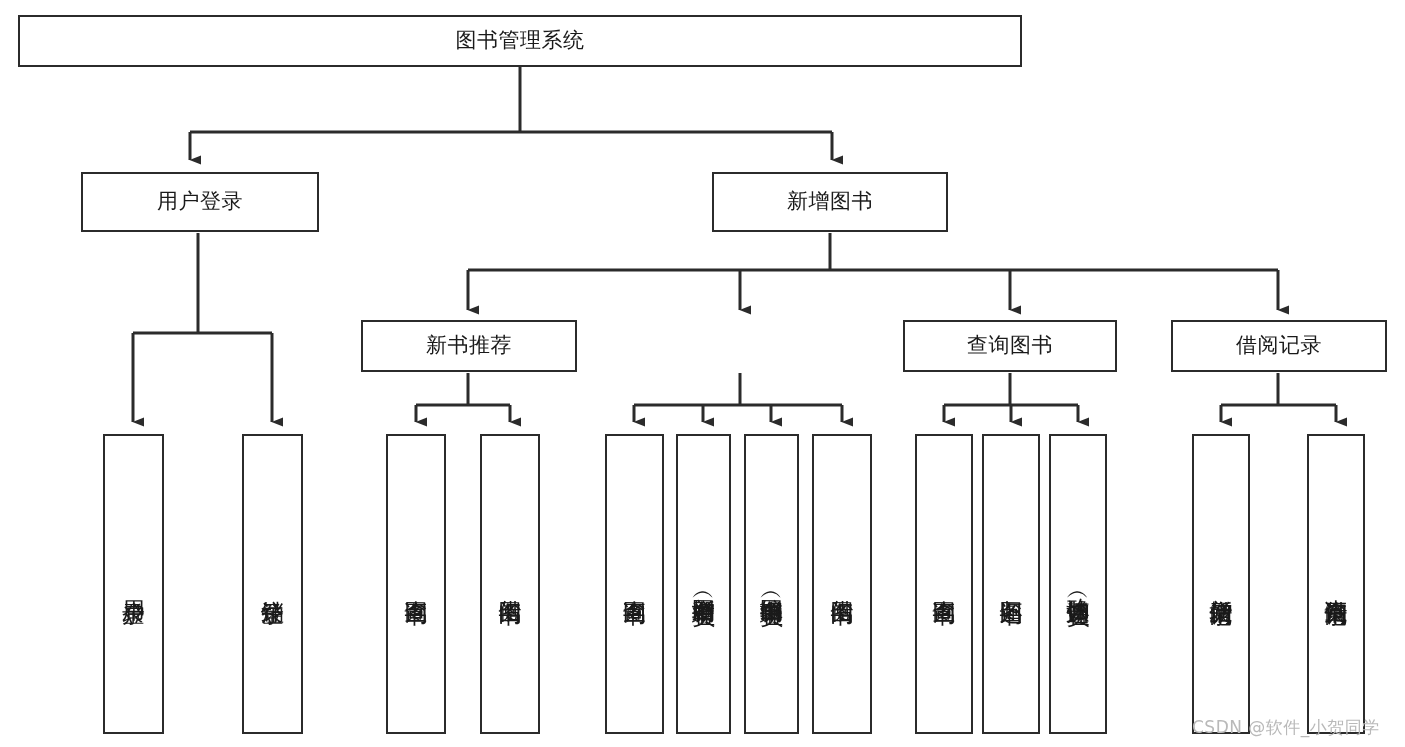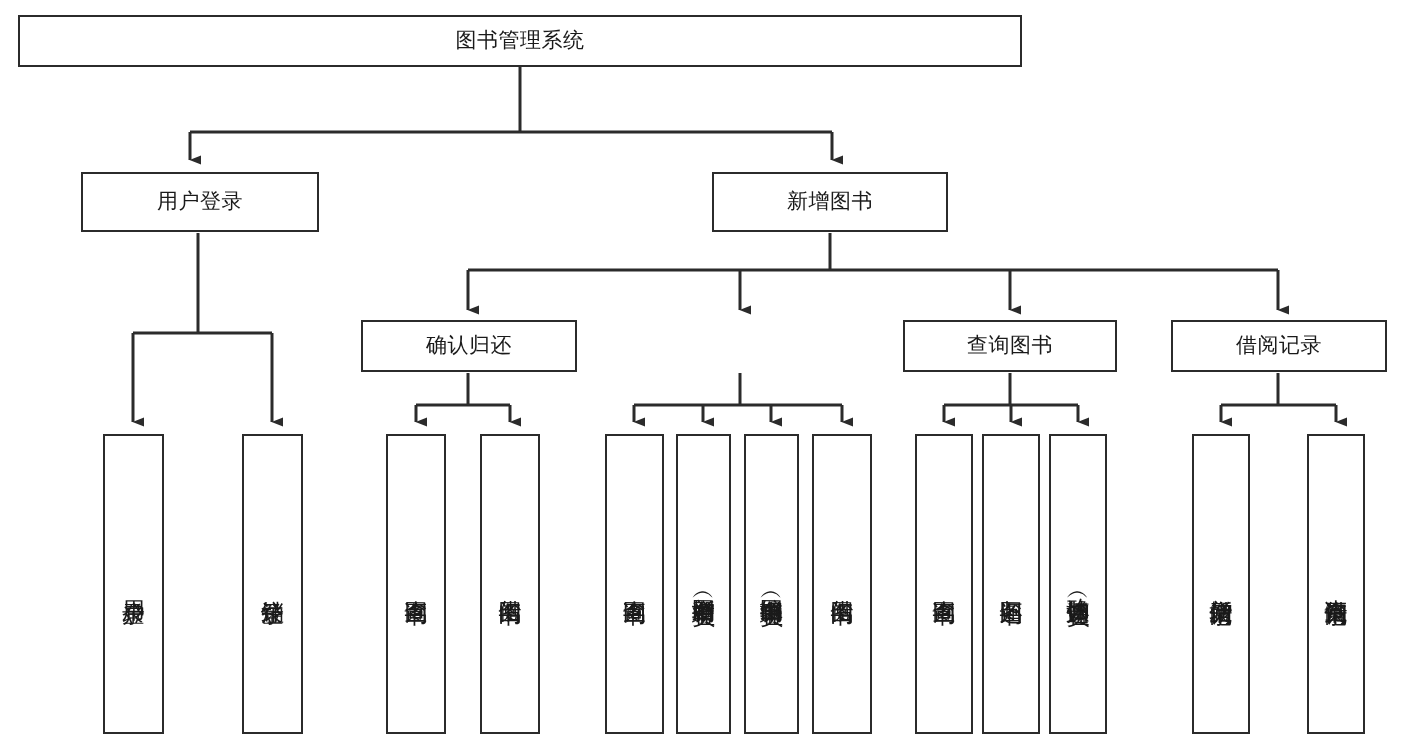--- a/index.html
+++ b/index.html
@@ -125,21 +125,21 @@
 
   <div class="node h" style="left:81px; top:172px; width:238px; height:60px;">
     <span>用户登录</span>
   </div>
 
   <div class="node h" style="left:712px; top:172px; width:236px; height:60px;">
     <span>新增图书</span>
   </div>
 
   <div class="node h" style="left:361px; top:320px; width:216px; height:52px;">
-    <span>确认归还</span>
+    <span>新书推荐</span>
   </div>
 
 
   <div class="node h" style="left:903px; top:320px; width:214px; height:52px;">
     <span>查询图书</span>
   </div>
 
   <div class="node h" style="left:1171px; top:320px; width:216px; height:52px;">
     <span>借阅记录</span>
   </div>
@@ -181,14 +181,15 @@
     <span class="vtext">确认归还（管理员）</span>
   </div>
 
   <div class="node v" style="left:1192px; top:434px; width:58px; height:300px;">
     <span class="vtext">新增借阅记录</span>
   </div>
   <div class="node v" style="left:1307px; top:434px; width:58px; height:300px;">
     <span class="vtext">查询借阅记录</span>
   </div>
 
+  <div class="watermark" style="left:1192px; top:716px;">CSDN @软件_小贺同学</div>
 
 </div>
 
 </body></html>

